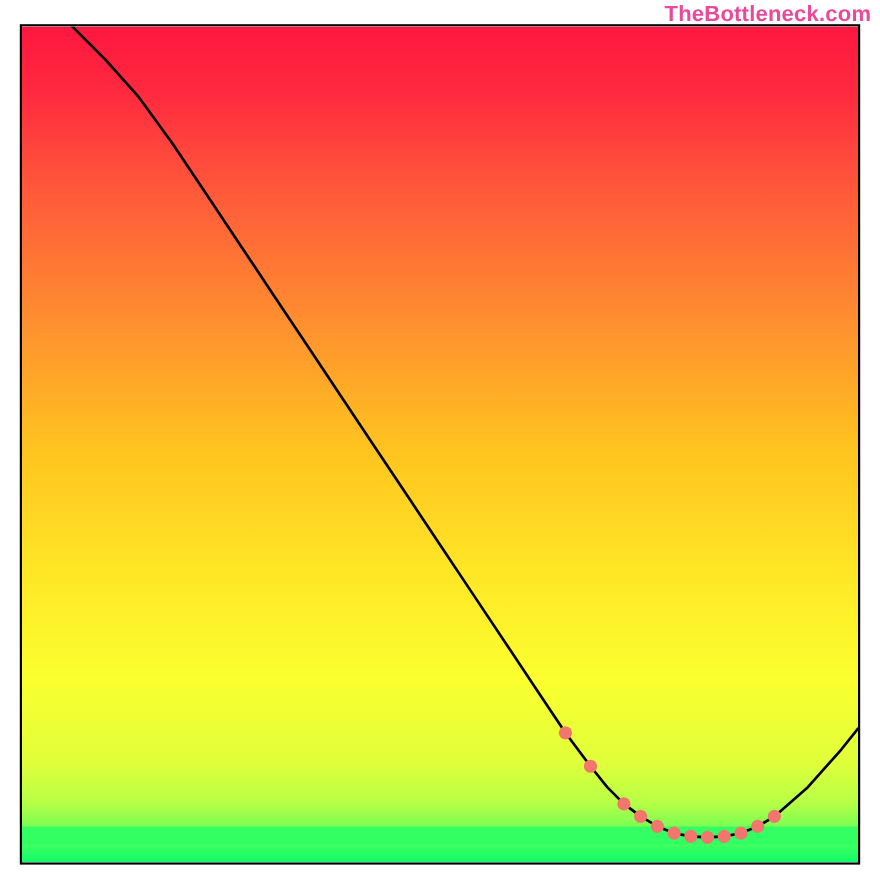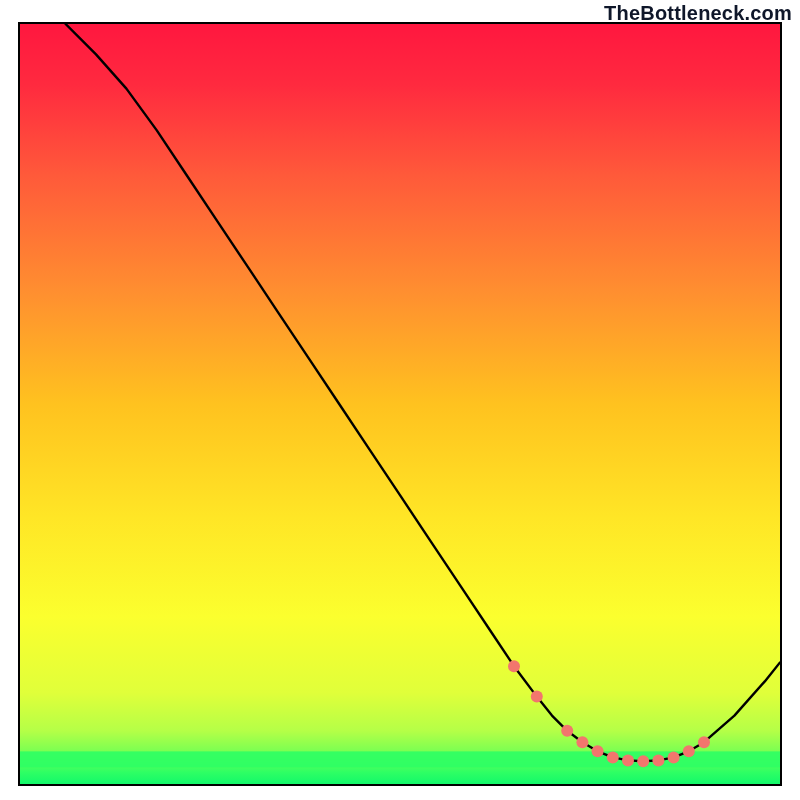--- a/index.html
+++ b/index.html
@@ -15,21 +15,21 @@
     position: relative;
     width: 800px;
     height: 800px;
   }
   .watermark {
     position: absolute;
     top: 2px;
     right: 8px;
     font-size: 20px;
     font-weight: 600;
-    color: #0f172a;
+    color: #ec4899;
     letter-spacing: 0.2px;
     z-index: 10;
   }
   .plot-box {
     position: absolute;
     left: 18px;
     top: 22px;
     width: 764px;
     height: 764px;
     border: 2px solid #000;

